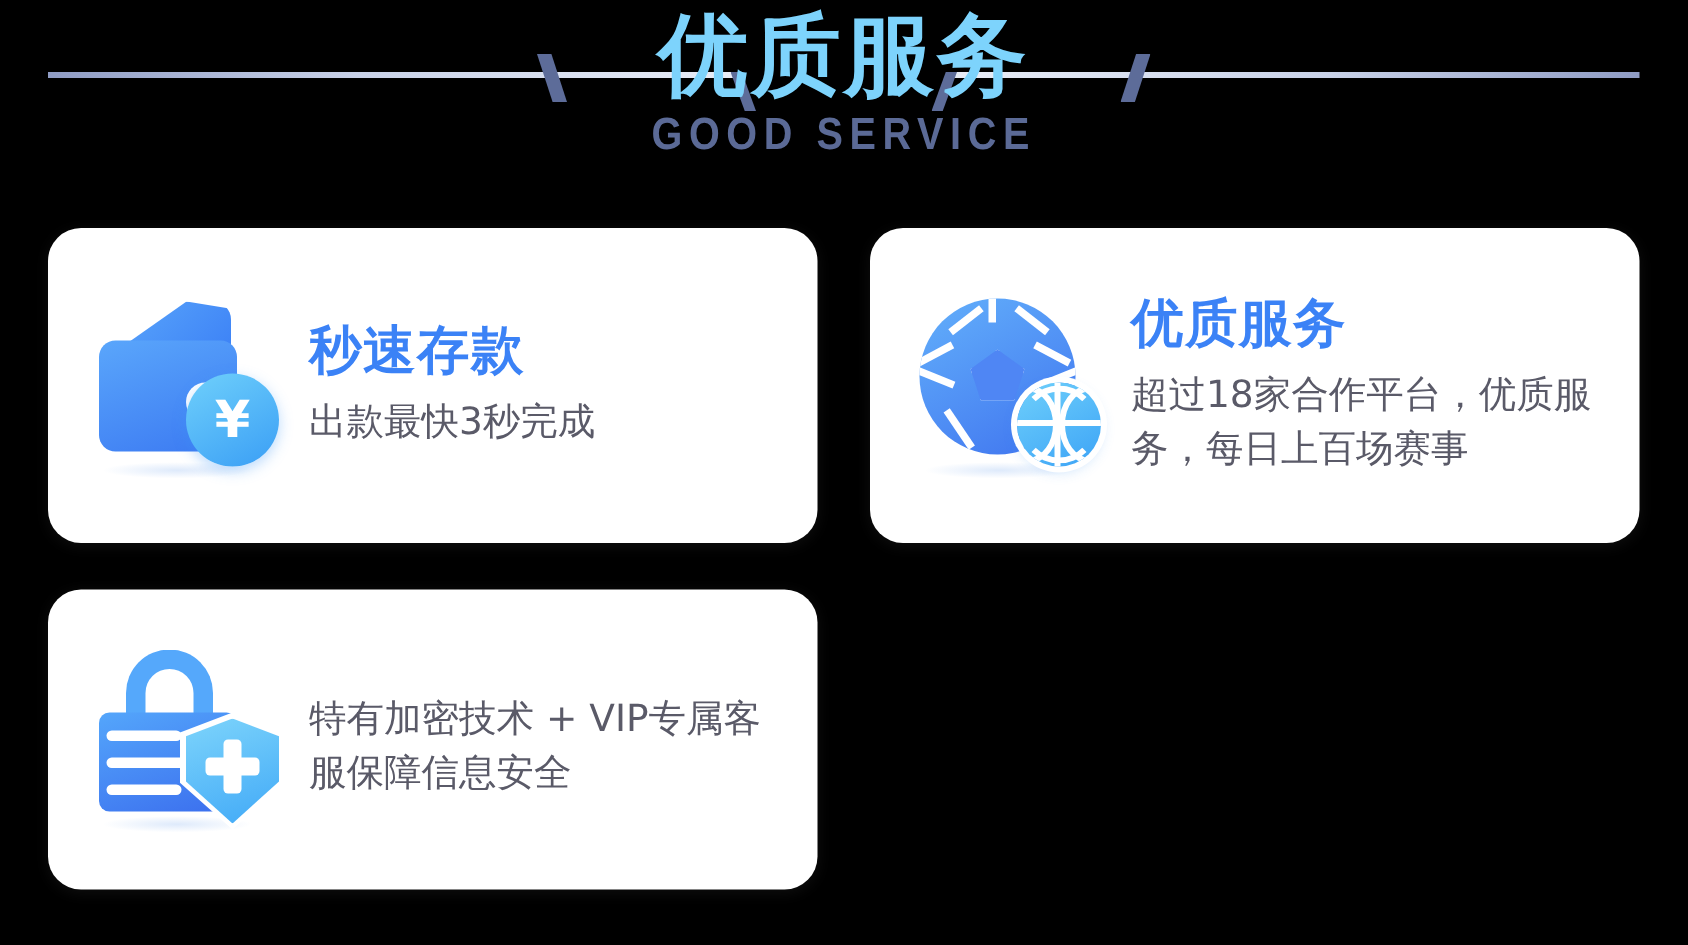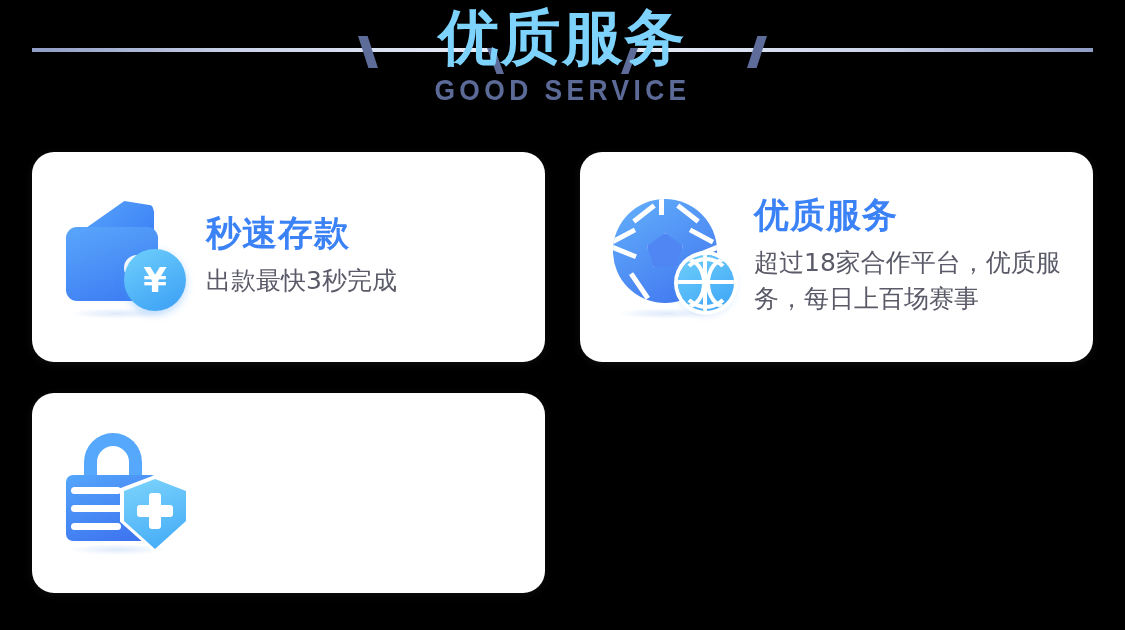--- a/index.html
+++ b/index.html
@@ -302,18 +302,19 @@
         <div class="lk-body"></div>
         <div class="lk-slot" style="top:58px;width:50px;"></div>
         <div class="lk-slot" style="top:76px;width:70px;"></div>
         <div class="lk-slot" style="top:94px;width:50px;"></div>
         <div class="lk-shield-ring"></div>
         <div class="lk-shield"></div>
         <div class="lk-cross-v" style="left:87px;top:64px;width:12px;height:36px;"></div>
         <div class="lk-cross-h" style="left:75px;top:76px;width:36px;height:12px;"></div>
       </div>
       <div class="card-text">
+        <div class="card-sub">特有加密技术 + VIP专属客服保障信息安全</div>
       </div>
     </div>
 
 
   </div>
 </div>
 
 </body></html>

